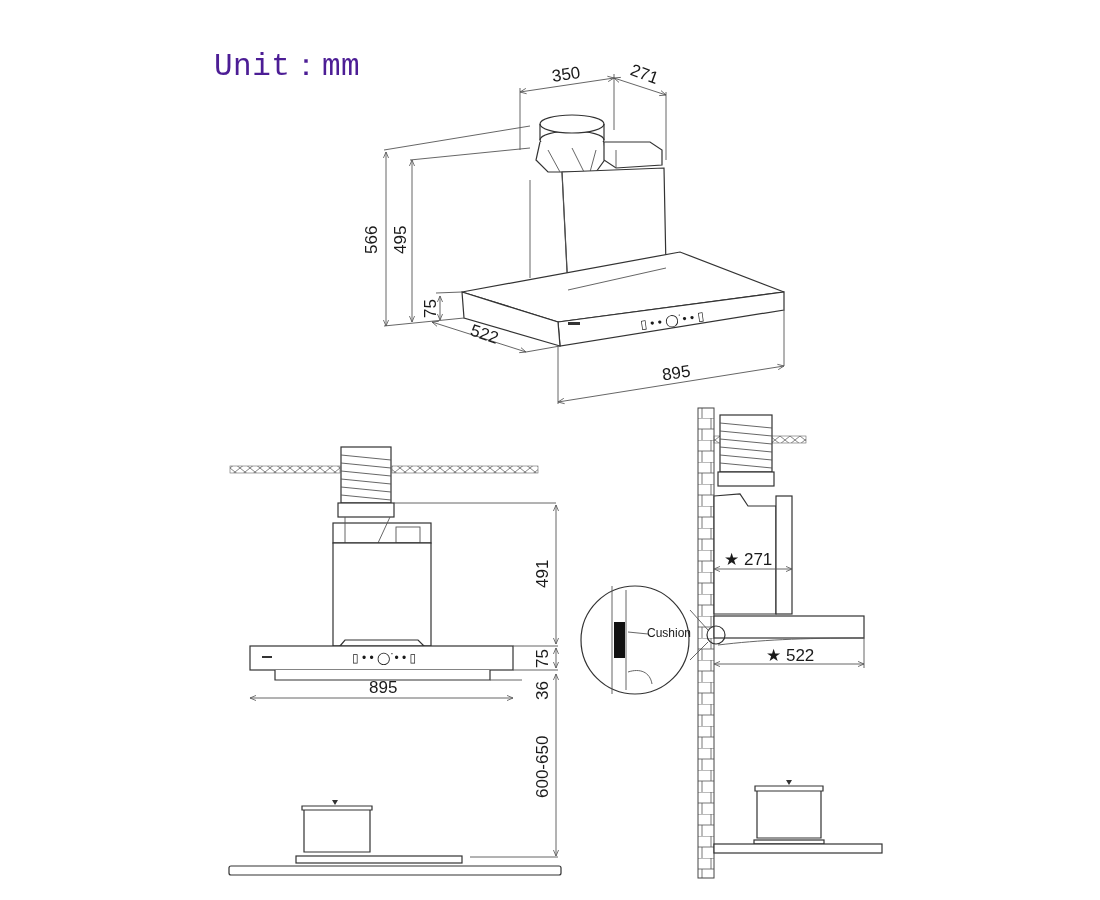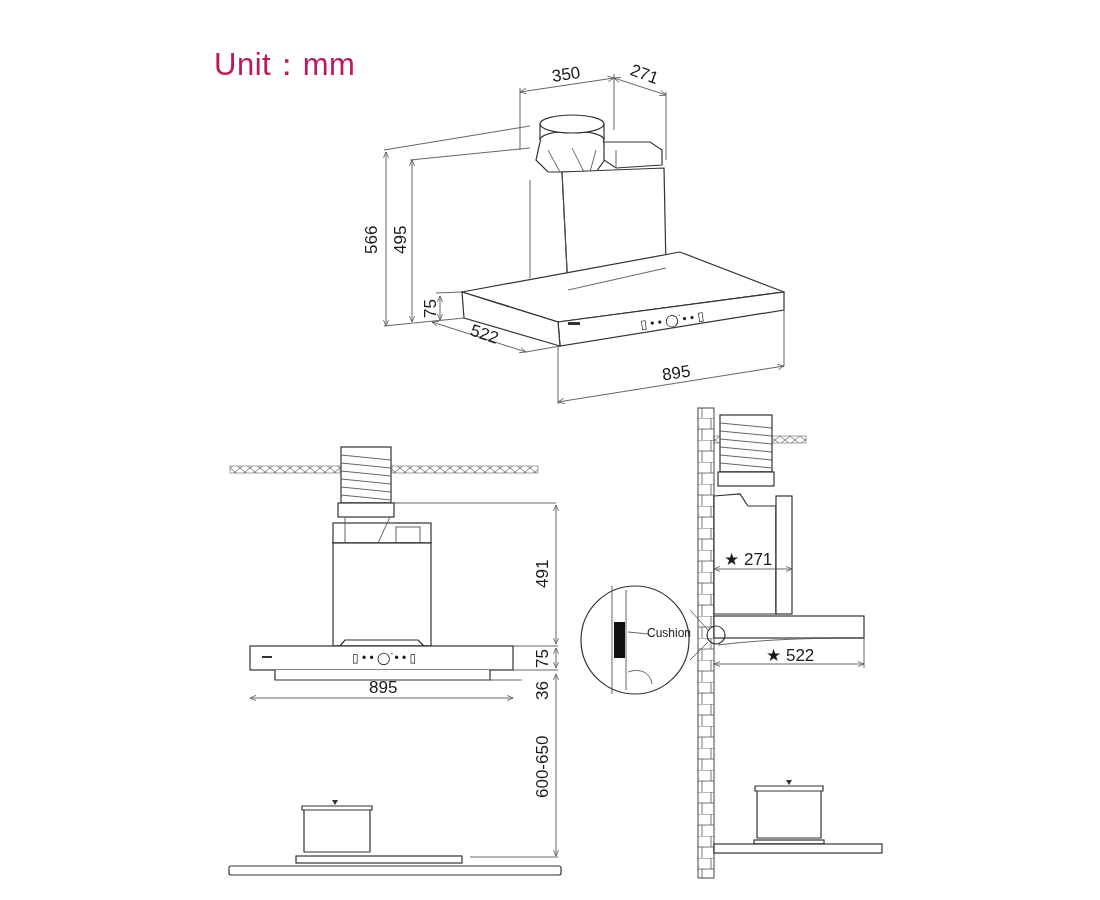--- a/index.html
+++ b/index.html
@@ -1,17 +1,17 @@
 <!DOCTYPE html>
 <html><head>
 <meta charset="utf-8">
 <style>
   html, body { margin:0; padding:0; background:#ffffff; }
   body { width:1100px; height:900px; position:relative; overflow:hidden; font-family:"Liberation Sans", sans-serif; }
-  #unit-label { position:absolute; left:214px; top:44px; font-family:Liberation Sans, sans-serif; font-size:31px; color:#be185d; letter-spacing:0.5px; }
+  #unit-label { position:absolute; left:214px; top:44px; font-family:Liberation Mono, monospace; font-size:31px; color:#4c1d95; letter-spacing:0.5px; }
   svg#drawing { position:absolute; left:0; top:0; }
   .ln { stroke:#333; stroke-width:1.2; fill:none; }
   .thin { stroke:#555; stroke-width:0.9; fill:none; }
   .dim { stroke:#555; stroke-width:0.9; fill:none; }
   .body { stroke:#333; stroke-width:1.2; fill:#fff; }
   .dimtxt { font-family:"Liberation Sans", sans-serif; font-size:17px; fill:#1a1a1a; }
   .smtxt { font-family:"Liberation Sans", sans-serif; font-size:12px; fill:#1a1a1a; }
 </style>
 </head>
 <body>

